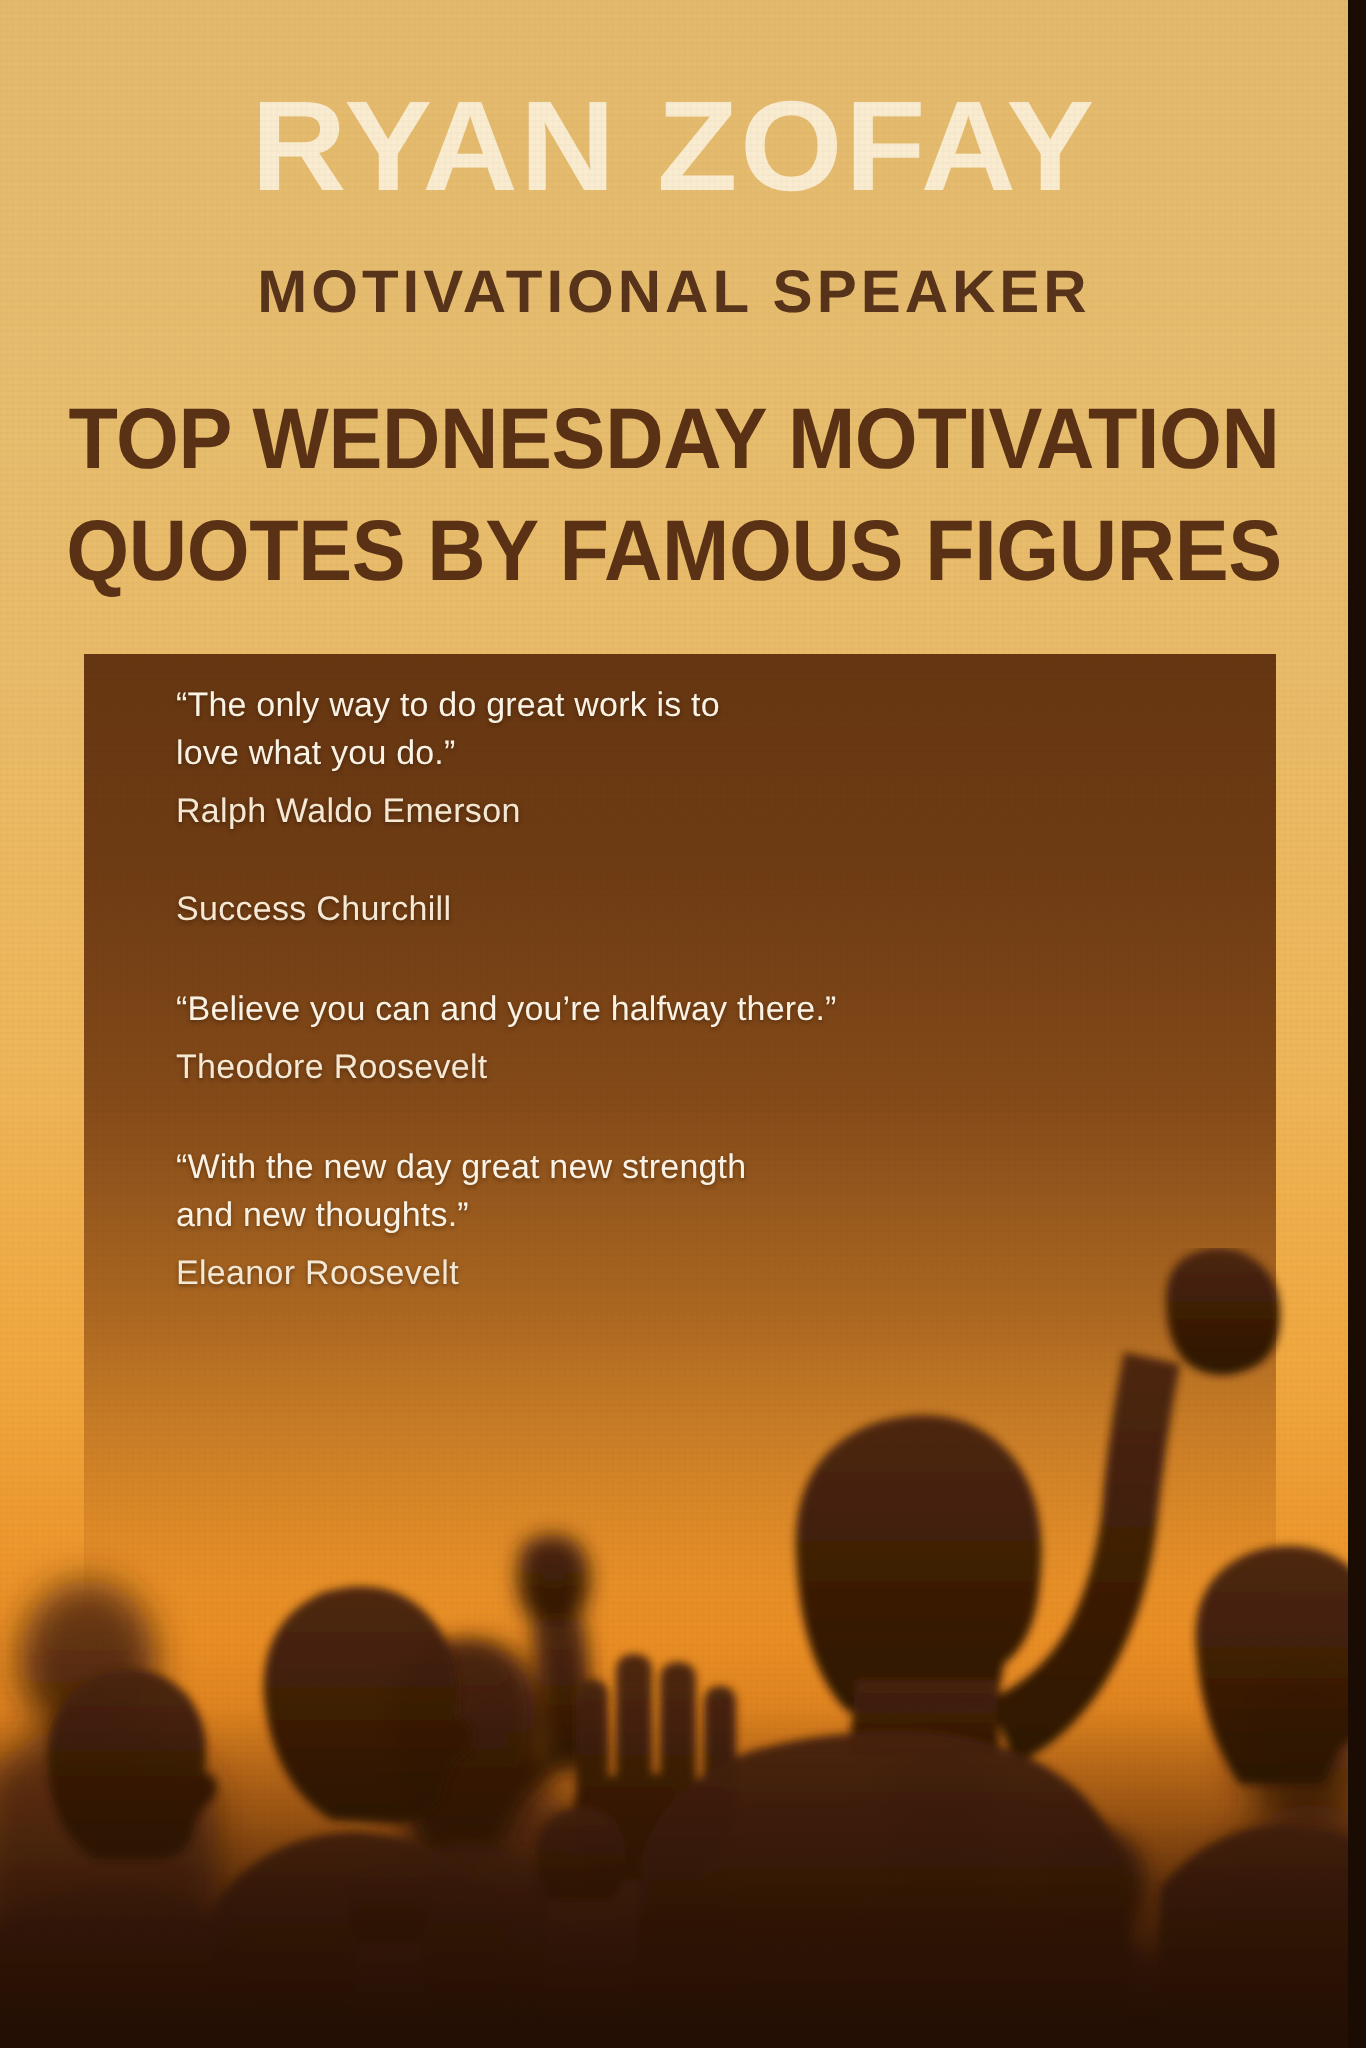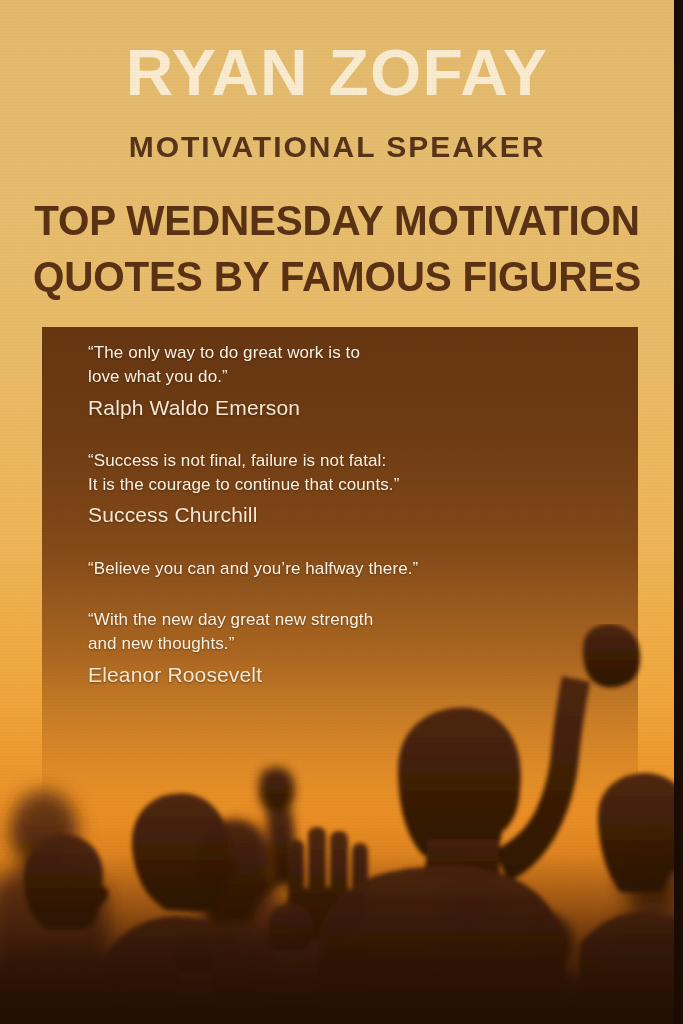--- a/index.html
+++ b/index.html
@@ -130,21 +130,21 @@
     font-weight: 400;
     letter-spacing: 0.1px;
     margin: 0 0 6px 0;
     text-shadow: 0 1px 2px rgba(40, 18, 4, 0.45);
     font-family: "Liberation Sans", "DejaVu Sans", sans-serif;
   }
   .quote-text .q-line { display: block; }
 
   .quote-author {
     color: #f6ead6;
-    font-size: 21px;
+    font-size: 17px;
     line-height: 1.25;
     font-weight: 400;
     letter-spacing: 0.15px;
     margin: 0;
     text-shadow: 0 1px 2px rgba(40, 18, 4, 0.5);
     font-family: "Liberation Sans", "DejaVu Sans", sans-serif;
   }
 
   
   .crowd {
@@ -195,31 +195,28 @@
 
       <div class="quote-block">
         <p class="quote-text">
           <span class="q-line">“The only way to do great work is to</span>
           <span class="q-line">love what you do.”</span>
         </p>
         <p class="quote-author">Ralph Waldo Emerson</p>
       </div>
 
       <div class="quote-block">
-        <p class="quote-text">
-          <span class="q-line">“Success is not final, failure is not fatal:</span>
-          <span class="q-line">It is the courage to continue that counts.”</span>
-        </p>
         <p class="quote-author">Success Churchill</p>
       </div>
 
       <div class="quote-block">
         <p class="quote-text">
           <span class="q-line">“Believe you can and you’re halfway there.”</span>
         </p>
+        <p class="quote-author">Theodore Roosevelt</p>
       </div>
 
       <div class="quote-block">
         <p class="quote-text">
           <span class="q-line">“With the new day great new strength</span>
           <span class="q-line">and new thoughts.”</span>
         </p>
         <p class="quote-author">Eleanor Roosevelt</p>
       </div>
 

